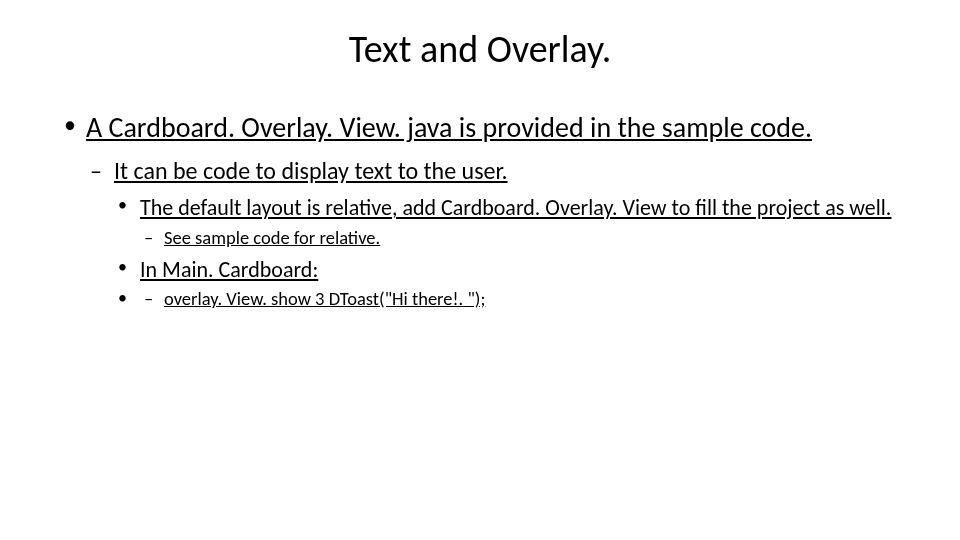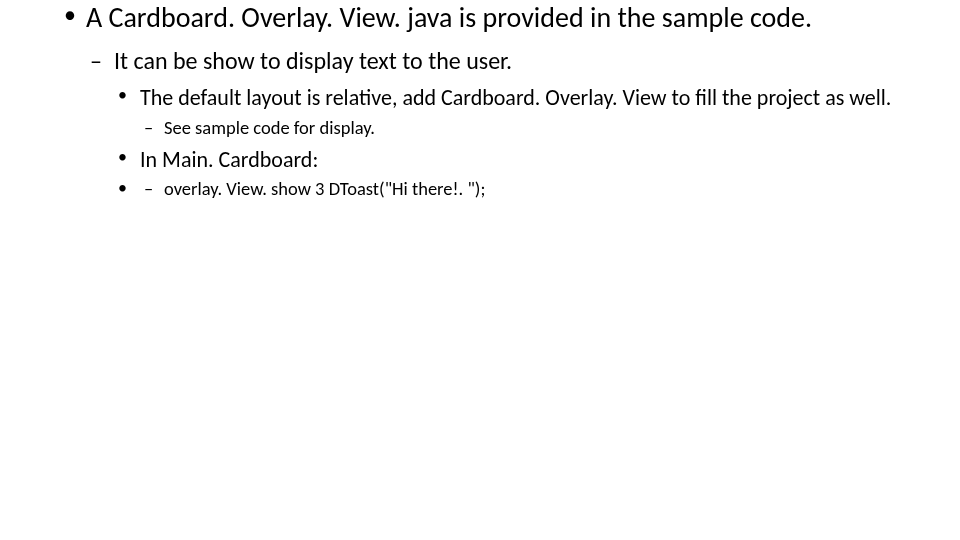--- a/index.html
+++ b/index.html
@@ -36,20 +36,21 @@
   li {
     color: #000;
   }
   
   .lvl1 > li {
     position: relative;
     padding-left: 28px;
     font-size: 28px;
     line-height: 1.25;
     margin-bottom: 10px;
+    text-decoration: underline;
   }
   .lvl1 > li::before {
     content: "•";
     position: absolute;
     left: 6px;
     top: 0;
     font-size: 24px;
   }
   
   .lvl2 {
@@ -102,33 +103,34 @@
     content: "–";
     position: absolute;
     left: 4px;
     top: 0;
   }
 </style>
 </head>
 <body>
 
 <div class="slide">
+  <div class="title">Text and Overlay.</div>
   <div class="content">
     <ul class="lvl1">
       <li>
         <span>A Cardboard. Overlay. View. java is provided in the sample code.</span>
         <ul class="lvl2">
           <li>
-            <span>It can be show to display text to the user.</span>
+            <span>It can be code to display text to the user.</span>
             <ul class="lvl3">
               <li>
                 <span>The default layout is relative, add Cardboard. Overlay. View to fill the project as well.</span>
                 <ul class="lvl4">
                   <li>
-                    <span>See sample code for display.</span>
+                    <span>See sample code for relative.</span>
                   </li>
                 </ul>
               </li>
               <li>
                 <span>In Main. Cardboard:</span>
               </li>
               <li>
                 <ul class="lvl4">
                   <li>
                     <span>overlay. View. show 3 DToast("Hi there!. ");</span>

